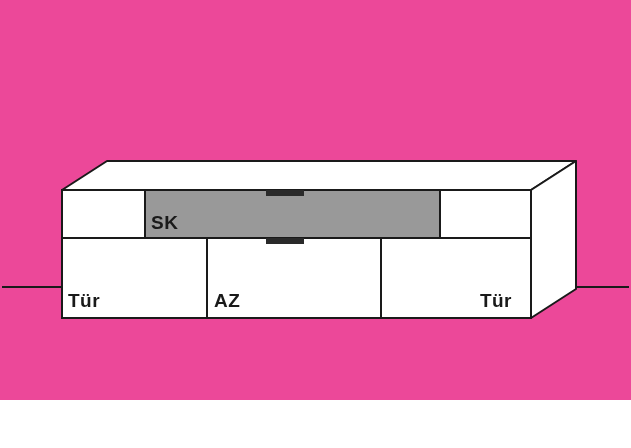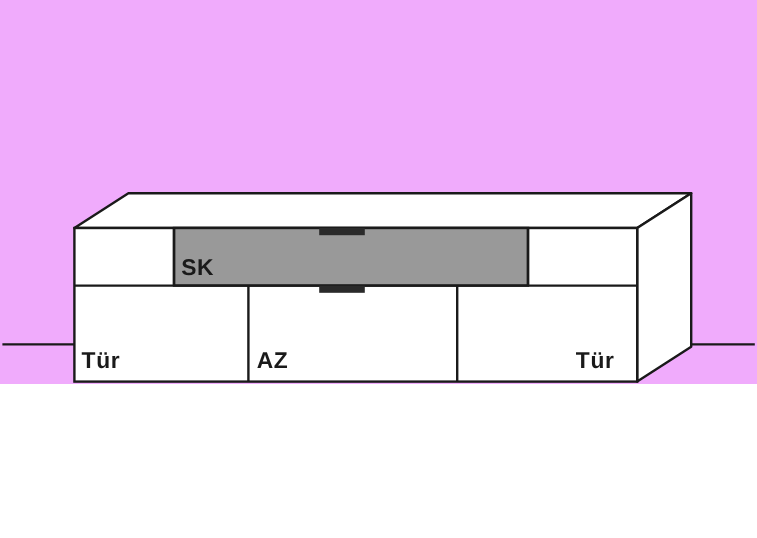--- a/index.html
+++ b/index.html
@@ -3,22 +3,22 @@
 <meta charset="utf-8">
 <style>
   html, body {
     margin: 0;
     padding: 0;
     background: #ffffff;
   }
   .stage {
     position: relative;
     width: 631px;
-    height: 320px;
-    background: #f0abfc;
+    height: 400px;
+    background: #ec4899;
     overflow: hidden;
     font-family: "Liberation Sans", sans-serif;
     text-decoration: underline;
   }
   svg text {
     font-family: "Liberation Sans", "DejaVu Sans", sans-serif;
     font-weight: bold;
     font-size: 19px;
     fill: #1a1a1a;
     letter-spacing: 0.5px;

